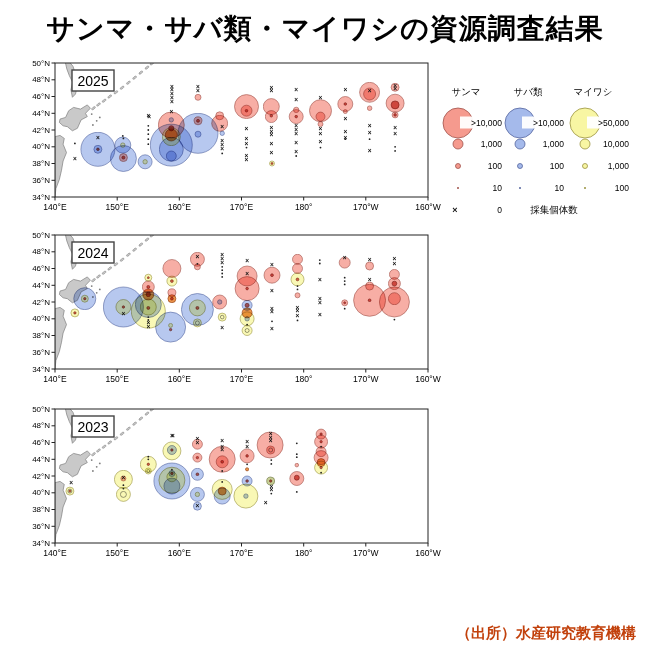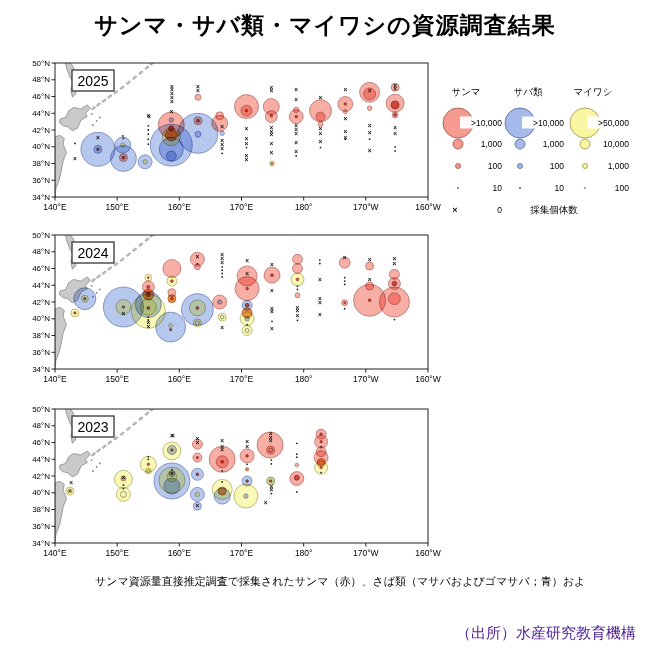--- a/index.html
+++ b/index.html
@@ -1,21 +1,21 @@
 <!DOCTYPE html>
 <html><head>
 <meta charset="utf-8">
 <style>
   html,body{margin:0;padding:0;background:#fff;}
   body{width:650px;height:653px;position:relative;font-family:"Liberation Sans","DejaVu Sans",sans-serif;overflow:hidden;}
-  .title{position:absolute;left:25px;top:10px;width:600px;text-align:center;font-size:23px;font-weight:bold;color:#000;letter-spacing:1px;}
+  .title{position:absolute;left:25px;top:10px;width:600px;text-align:center;font-size:28px;font-weight:bold;color:#000;letter-spacing:1px;}
   .panel{position:absolute;left:18px;width:440px;height:162px;}
   .legend{position:absolute;left:432px;top:78px;width:218px;height:142px;}
   .caption{position:absolute;left:95px;top:572px;width:505px;font-size:11px;line-height:19px;color:#000;}
-  .source{position:absolute;right:14px;top:624px;font-size:15px;color:#4c1d95;}
+  .source{position:absolute;right:14px;top:624px;font-size:15px;color:#c2410c;font-weight:bold;}
   svg text{font-family:"Liberation Sans","DejaVu Sans",sans-serif;}
 </style>
 </head>
 <body>
 
 <div class="title">サンマ・サバ類・マイワシの資源調査結果</div>
 
 <div id="panels">
   <svg class="panel" width="440" height="162" viewBox="0 0 440 162" style="position: absolute; top: 57px;">
       <defs>
@@ -562,16 +562,15 @@
     <circle cx="153" cy="88" r="2.5" fill="#F8F6A3" stroke="#99923F" stroke-width="0.8"></circle>
     <text x="197" y="88" text-anchor="end" dy="0.33em" font-size="8.5" fill="#000">1,000</text>
     <circle cx="153" cy="110" r="1" fill="#99923F"></circle>
     <text x="197" y="110" text-anchor="end" dy="0.33em" font-size="8.5" fill="#000">100</text>
     <text x="23" y="132" text-anchor="middle" dy="0.33em" font-size="9" font-weight="bold" fill="#111">×</text>
     <text x="70" y="132" text-anchor="end" dy="0.33em" font-size="8.5" fill="#000">0</text>
     <text x="122" y="132" text-anchor="middle" dy="0.33em" font-size="9.5" fill="#000">採集個体数</text>
   </svg>
 
 <div class="caption">
-  <div>サンマ資源量直接推定調査で採集されたサンマ（赤）、さば類（マサバおよびゴマサバ；青）およ</div>
 </div>
 
 <div class="source">（出所）水産研究教育機構</div>
 
 </body></html>

